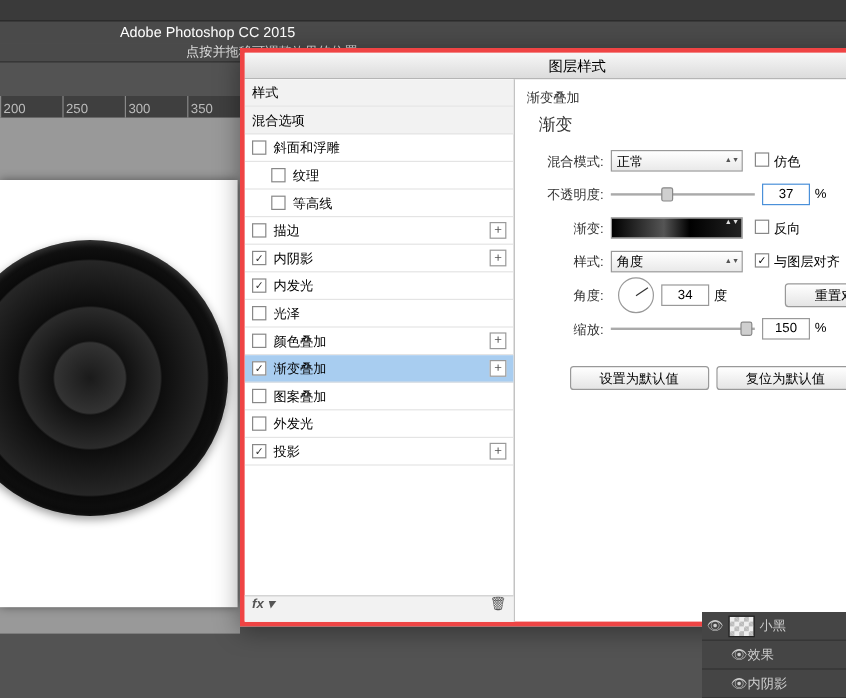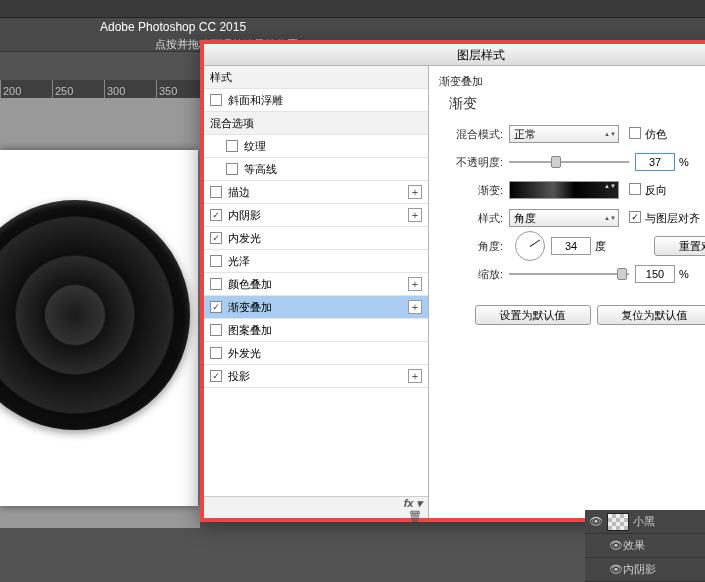--- a/index.html
+++ b/index.html
@@ -31,21 +31,21 @@
 
 .styles-list { width: 225px; border-right: 1px solid #b5b5b5; background: #fff; position: relative; display: flex; flex-direction: column; gap: 36px; }
 .styles-scroll { flex: 1; overflow: hidden; }
 .style-row { display: flex; align-items: center; height: 23px; padding: 0 6px; border-bottom: 1px solid #e4e4e4; }
 .style-row.header { background: #f2f2f2; font-weight: normal; }
 .style-row .chk { width: 12px; height: 12px; border: 1px solid #888; background: #fff; margin-right: 6px; display: inline-flex; align-items: center; justify-content: center; font-size: 9px; color: #333; }
 .style-row .chk.checked::after { content: "✓"; }
 .style-row.indent { padding-left: 22px; }
 .style-row.selected { background: #a8cdf0; }
 .style-row .plus { margin-left: auto; width: 14px; height: 14px; border: 1px solid #999; background: #fff; text-align: center; line-height: 12px; font-size: 11px; color: #555; }
-.styles-footer { height: 22px; background: #f2f2f2; border-top: 1px solid #ccc; display: flex; align-items: flex-end; padding: 0 6px; flex-direction: column; }
+.styles-footer { height: 22px; background: #f2f2f2; border-top: 1px solid #ccc; display: flex; align-items: flex-start; padding: 0 6px; }
 .styles-footer .fx { font-style: italic; font-weight: bold; color: #555; }
 .styles-footer .trash { margin-left: auto; color: #555; }
 
 
 .settings { flex: 1; padding: 8px 10px; }
 .group-title { font-size: 11px; color: #333; margin-bottom: 6px; }
 .sub-title { font-size: 14px; color: #333; margin-left: 10px; margin-bottom: 8px; }
 
 .form-row { display: flex; align-items: center; height: 26px; margin-bottom: 2px; }
 .form-row .lbl { width: 70px; text-align: right; padding-right: 6px; color: #333; }
@@ -106,27 +106,27 @@
 
 <div class="dialog">
   <div class="dialog-title">图层样式</div>
   <div class="dialog-body">
 
     <div class="styles-list">
       <div class="styles-scroll">
         <div class="style-row header">
             <span>样式</span>
           </div>
-        <div class="style-row">
-            <span class="chk"></span>
-            <span>斜面和浮雕</span>
-          </div>
-
         <div class="style-row header">
             <span>混合选项</span>
+          </div>
+
+        <div class="style-row">
+            <span class="chk"></span>
+            <span>斜面和浮雕</span>
           </div>
         <div class="style-row indent">
             <span class="chk"></span>
             <span>纹理</span>
           </div>
         <div class="style-row indent">
             <span class="chk"></span>
             <span>等高线</span>
           </div>
         <div class="style-row">

